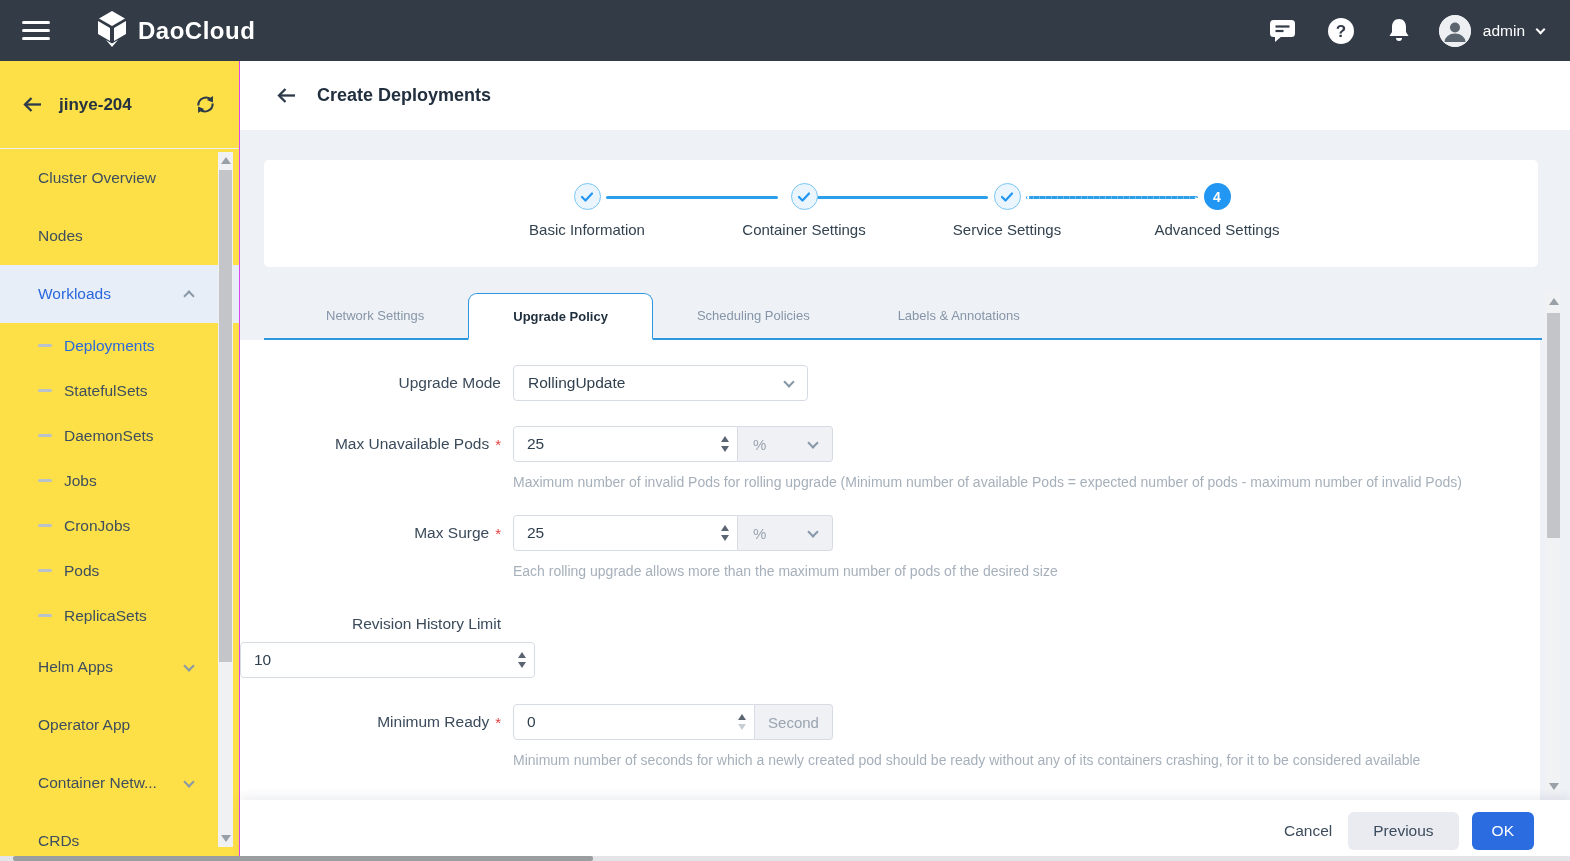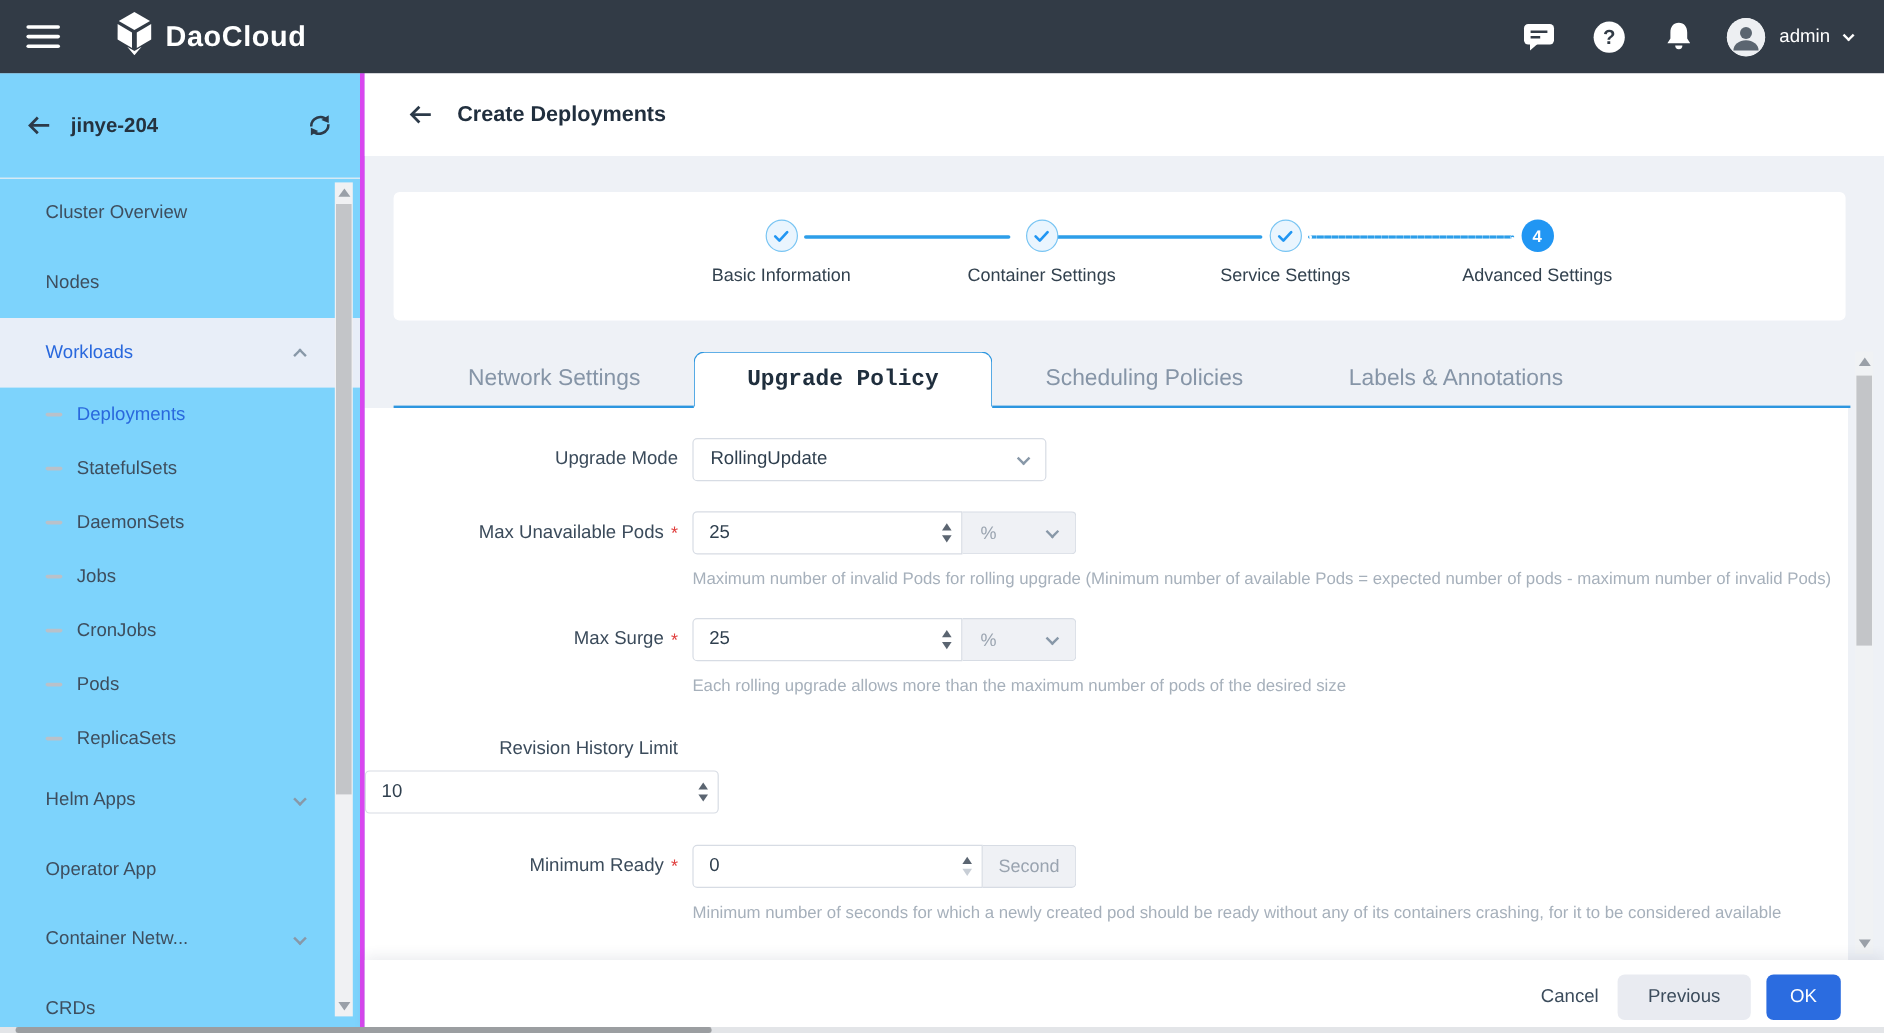--- a/index.html
+++ b/index.html
@@ -19,21 +19,21 @@
   .tb-username { font-size:15.5px; margin:0 12px 0 12px; }
   .chev { display:inline-block; width:8px; height:8px; border-right:2px solid #8898a8; border-bottom:2px solid #8898a8; }
   .chev.down { transform:rotate(45deg); margin-top:-3px; }
   .chev.up { transform:rotate(-135deg); margin-top:4px; }
   .chev.white { border-color:#fff; width:7px; height:7px; }
 
   
   .app { display:flex; height:800px; }
 
   
-  .sidebar { width:304px; background:#7dd3fc; position:relative; flex:none; border-right:4px solid #d946ef; }
+  .sidebar { width:240px; background:#fde047; position:relative; flex:none; border-right:1px solid #d946ef; }
   .sidebar-head { height:88px; display:flex; align-items:center; padding:0 22px; border-bottom:1px solid #eceff2; }
   .back-btn { cursor:pointer; display:flex; align-items:center; }
   .cluster-name { flex:1; margin-left:16px; font-size:17px; font-weight:bold; color:#25323f; }
   .nav { position:relative; }
   .nav-item { height:58px; display:flex; align-items:center; padding:0 38px; font-size:15.5px; color:#3e4e5e; cursor:pointer; }
   .nav-item.parent-active { background:#e8eef8; color:#2968dd; }
   .nav-item .chev { margin-left:auto; margin-right:8px; }
   .nav-sub { height:45px; display:flex; align-items:center; padding-left:38px; font-size:15.5px; color:#3e4e5e; cursor:pointer; }
   .nav-sub .dash { width:14px; height:3px; border-radius:2px; background:#b9c1ca; margin-right:12px; flex:none; }
   .nav-sub.active { color:#2968dd; }
@@ -58,23 +58,23 @@
   .step { position:absolute; top:23px; width:220px; text-align:center; cursor:pointer; }
   .step-circle { width:27px; height:27px; border-radius:50%; display:inline-flex; align-items:center; justify-content:center; }
   .step-circle.done { background:#eaf5fe; border:1px solid #79c5f3; }
   .step-circle.active { background:#2196f3; color:#fff; font-size:14px; font-weight:bold; }
   .step-label { margin-top:11px; font-size:15px; color:#33424f; }
   .conn { position:absolute; top:36px; height:3px; background:#2d9ee9; border-radius:2px; }
   .conn.dotted { background:none; height:0; border-top:3px dotted #2d9ee9; }
 
   
   .tabs-row { margin:26px 28px 0 24px; height:47px; display:flex; align-items:stretch; border-bottom:2px solid #2d96df; flex:none; }
-  .tab { display:flex; align-items:center; justify-content:center; padding:0 44px; font-size:19px; color:#8695a7; cursor:pointer;text-align:right; }
+  .tab { display:flex; align-items:center; justify-content:center; padding:0 44px; font-size:13px; color:#8695a7; cursor:pointer;text-align:right; }
   .tab:first-child { margin-left:18px; }
-  .tab.active { background:#fff; border:1px solid #2d96df; border-bottom:2px solid #fff; margin-bottom:-2px; border-radius:9px 9px 0 0; color:#1f2e3d; font-weight:bold; z-index:2;font-family:Liberation Mono, monospace; }
+  .tab.active { background:#fff; border:1px solid #2d96df; border-bottom:2px solid #fff; margin-bottom:-2px; border-radius:9px 9px 0 0; color:#1f2e3d; font-weight:bold; z-index:2; }
 
   
   .form-white { flex:1; background:#fff; margin-right:30px; padding-top:25px; }
   .frow { display:flex; align-items:flex-start; }
   .flabel { width:273px; display:flex; justify-content:flex-end; align-items:center; padding-right:12px; height:36px; font-size:15.5px; color:#3b4b5b; white-space:nowrap; flex:none; }
   .req { color:#e0403f; margin-left:6px; font-size:15px; }
   .input-group { display:flex; }
   .txt { height:36px; border:1px solid #d7dce4; border-radius:4px; padding:0 28px 0 13px; font-size:15.5px; color:#2f3f4e; font-family:"Liberation Sans",sans-serif; outline:none; background:#fff; }
   .num-wrap { position:relative; display:flex; }
   .spin { position:absolute; right:5px; top:5px; bottom:5px; width:16px; display:flex; flex-direction:column; align-items:center; justify-content:center; gap:4px; }

